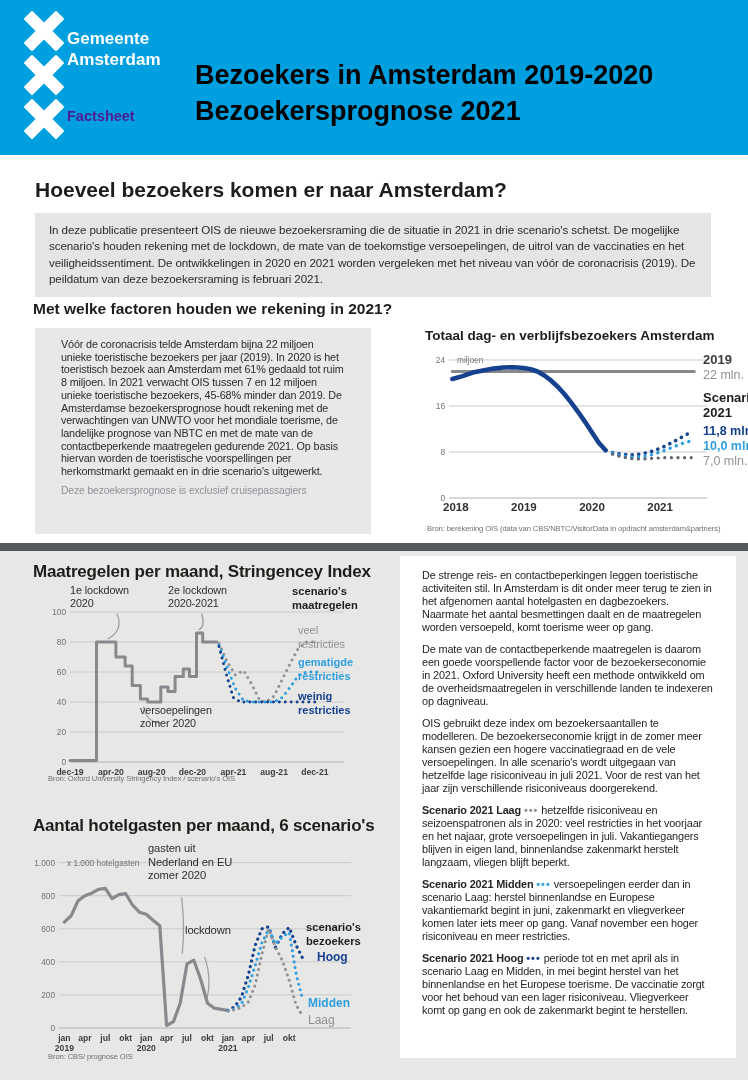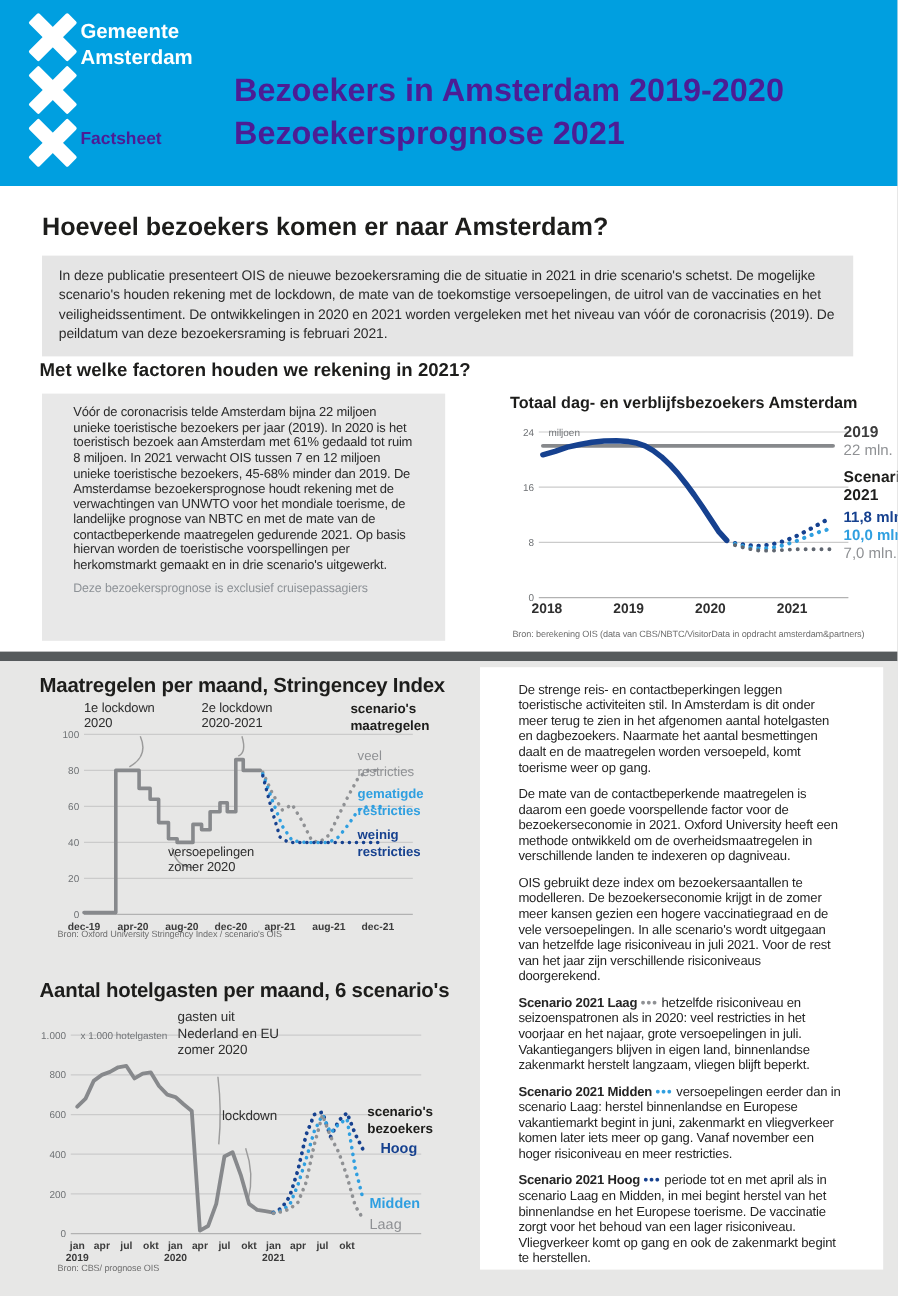--- a/index.html
+++ b/index.html
@@ -6,23 +6,23 @@
   body { background:#9a9a9a; font-family:"Liberation Sans", sans-serif; }
   #page { position:relative; width:748px; height:1080px; background:#fff; overflow:hidden; margin:0 auto; }
 
   
   .header { position:absolute; left:0; top:0; width:748px; height:155px; background:#009fe0; }
   .crosses { position:absolute; left:24px; top:12px; }
   .xcross { position:relative; width:40px; height:38px; margin-bottom:6px; }
   .xcross::before, .xcross::after { content:""; position:absolute; left:-3px; top:13px; width:46px; height:12px; background:#fff; border-radius:1.5px; }
   .xcross::before { transform:rotate(45deg); }
   .xcross::after  { transform:rotate(-45deg); }
-  .org { position:absolute; left:67px; top:16px; color:#fff; font-size:17px; font-weight:bold; line-height:1.25; white-space:pre-line; }
+  .org { position:absolute; left:67px; top:28px; color:#fff; font-size:17px; font-weight:bold; line-height:1.25; white-space:pre-line; }
   .factsheet { position:absolute; left:67px; top:108px; color:#4c1d95; font-size:14.5px; font-weight:bold; }
-  .doc-title { position:absolute; left:195px; top:57px; color:#4c1d95; font-size:27px; font-weight:bold; line-height:1.35; }
+  .doc-title { position:absolute; left:195px; top:57px; color:#000000; font-size:27px; font-weight:bold; line-height:1.35; }
 
   
   .h1 { position:absolute; left:35px; top:178px; font-size:21px; font-weight:bold; color:#1d1d1b; }
   .intro-box { position:absolute; left:35px; top:213px; width:676px; background:#e5e5e5; padding:9px 14px;
                font-size:11.6px; line-height:1.42; letter-spacing:-0.1px; color:#2b2b2b; }
   .h2-factors { position:absolute; left:33px; top:300px; font-size:15.5px; font-weight:bold; color:#1d1d1b; }
   .left-box { position:absolute; left:35px; top:328px; width:336px; height:206px; background:#e8e8e8;
               padding:10px 26px; overflow:hidden; }
   .left-box .body { font-size:10.8px; line-height:12.7px; letter-spacing:-0.15px; color:#2b2b2b; }
   .left-box .foot { margin-top:7px; font-size:10.3px; color:#8d9297; letter-spacing:-0.1px; }
@@ -64,21 +64,21 @@
   .hot-a1 { left:128px; top:30px; font-size:11.2px; }
   .hot-a2 { left:165px; top:112px; font-size:11.2px; }
   .hot-lh { left:286px; top:108px; }
   .li-hoog { left:297px; top:138px; color:#16418f; font-weight:bold; font-size:12px; }
   .li-mid2 { left:288px; top:184px; color:#2f9fe0; font-weight:bold; font-size:12px; }
   .li-laag { left:288px; top:201px; color:#8f9194; font-size:12px; }
   .hot-source { left:28px; top:240px; }
 
   
   .card { position:absolute; left:400px; top:556px; width:336px; height:502px; background:#fff;
-          padding:13px 32px; overflow:hidden; }
+          padding:13px 22px; overflow:hidden; }
   .card p { font-size:10.9px; line-height:13px; letter-spacing:-0.15px; color:#252525; margin-bottom:9px; }
   .scen-label { font-weight:bold; }
   .dots { font-weight:bold; letter-spacing:1px; }
   .dots.gray { color:#8f9194; } .dots.blue { color:#2f9fe0; } .dots.navy { color:#16418f; }
 
   
   svg text { font-family:"Liberation Sans", sans-serif; }
   svg .tick  { font-size:8.3px; fill:#6f7275; }
   svg .xtick { font-size:8.6px; font-weight:bold; fill:#3c3c3c; }
   svg.big .xtick { font-size:11.5px; fill:#2f2f2f; }

